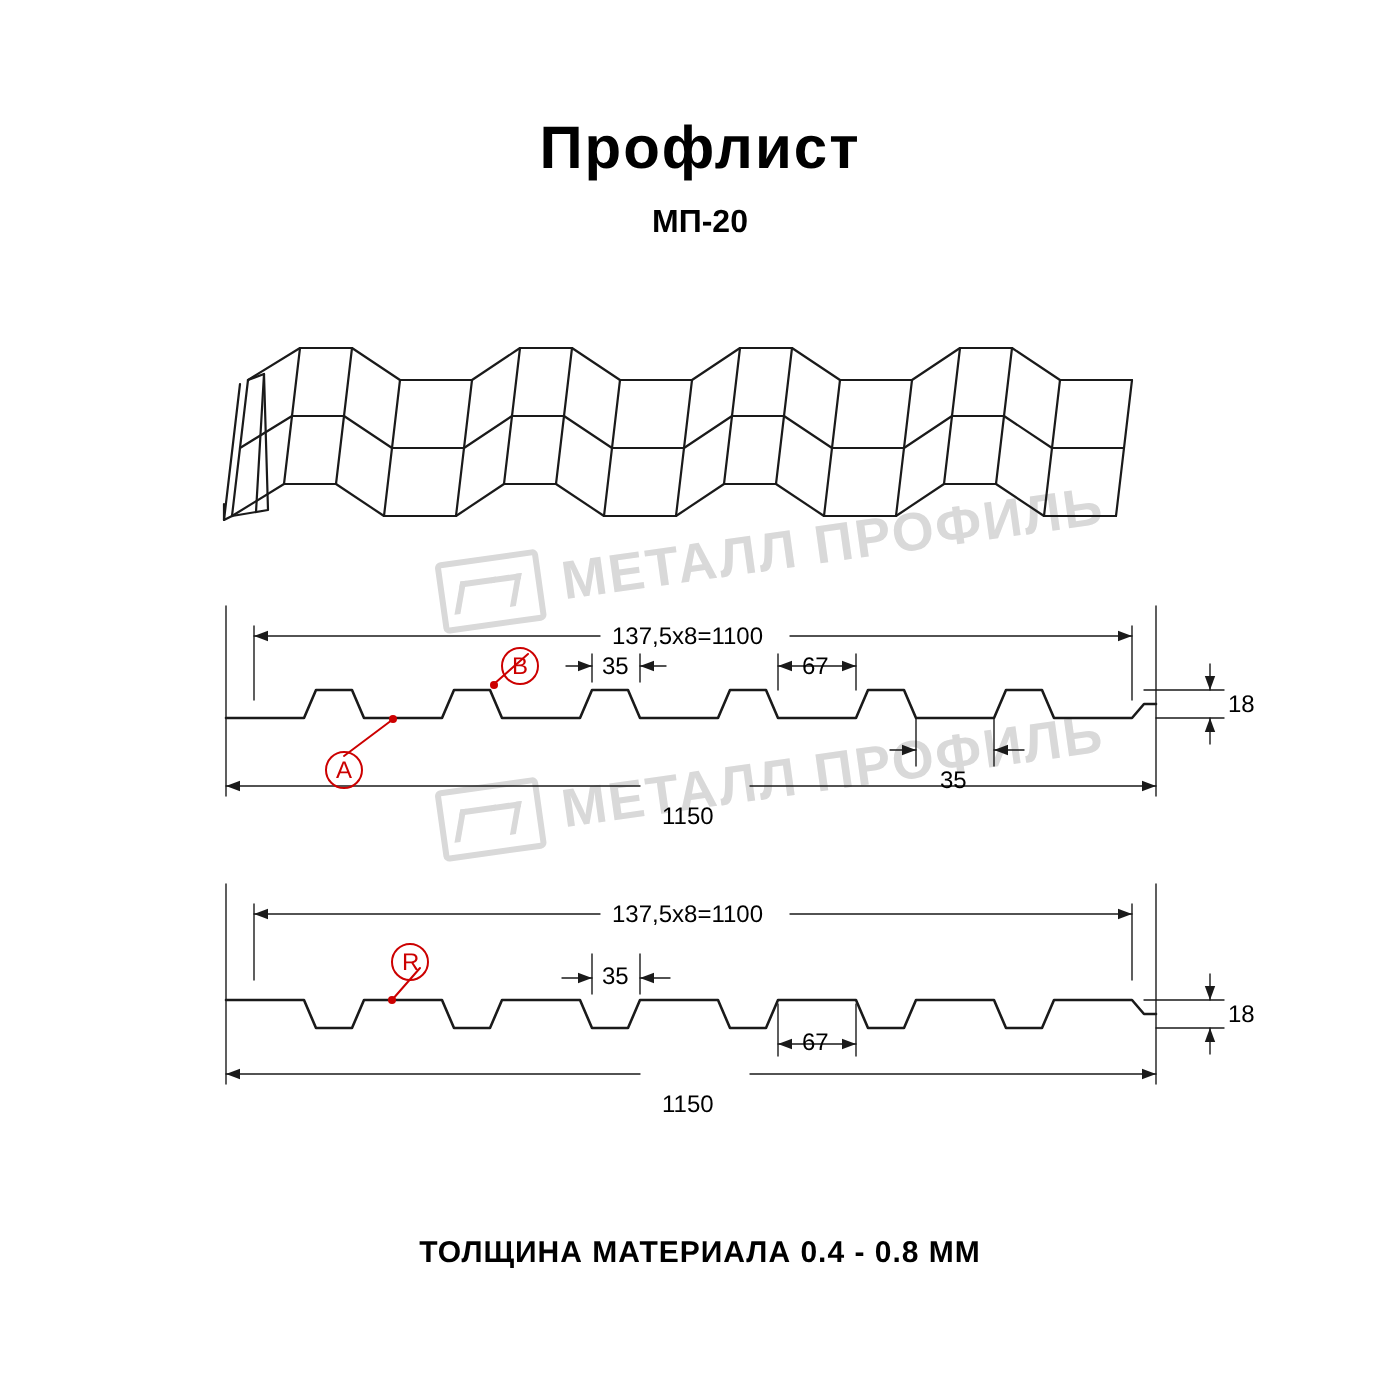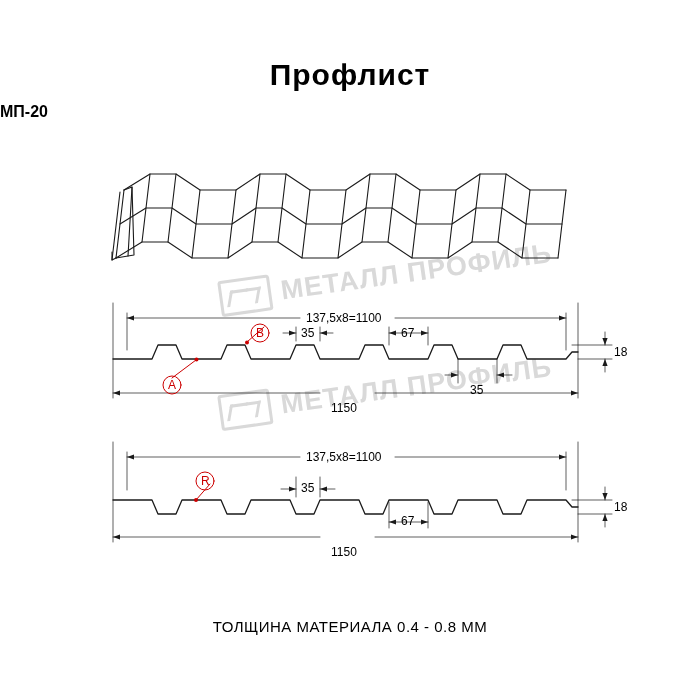--- a/index.html
+++ b/index.html
@@ -29,33 +29,33 @@
     font-size: 30px;
     font-weight: bold;
     letter-spacing: 1px;
     color: #000;
   }
   .subtitle {
     position: absolute;
     left: 0;
     top: 103px;
     width: 700px;
-    text-align: left;
+    text-align: center;
     font-size: 16px;
     font-weight: bold;
     color: #000;
   }
   .footer {
     position: absolute;
     left: 0;
     top: 618px;
     width: 700px;
     text-align: center;
     font-size: 15px;
-    font-weight: normal;
+    font-weight: bold;
     letter-spacing: 0.5px;
     color: #000;
   }
   .drawing {
     position: absolute;
     left: 0;
     top: 0;
     width: 700px;
     height: 700px;
   }

